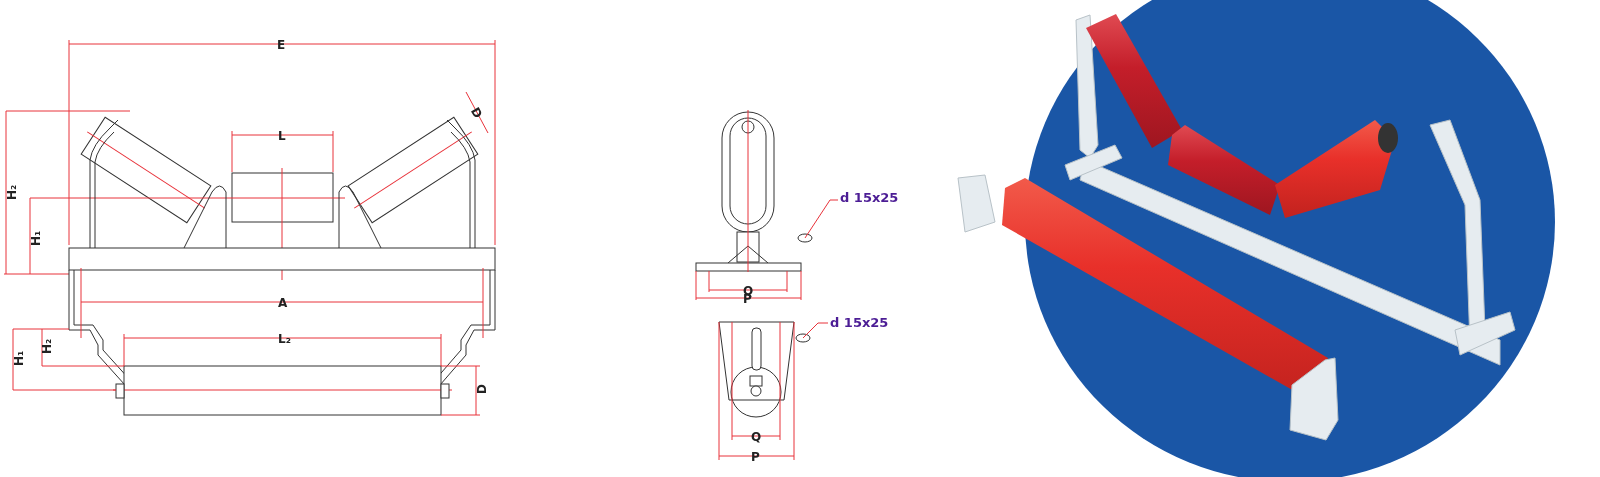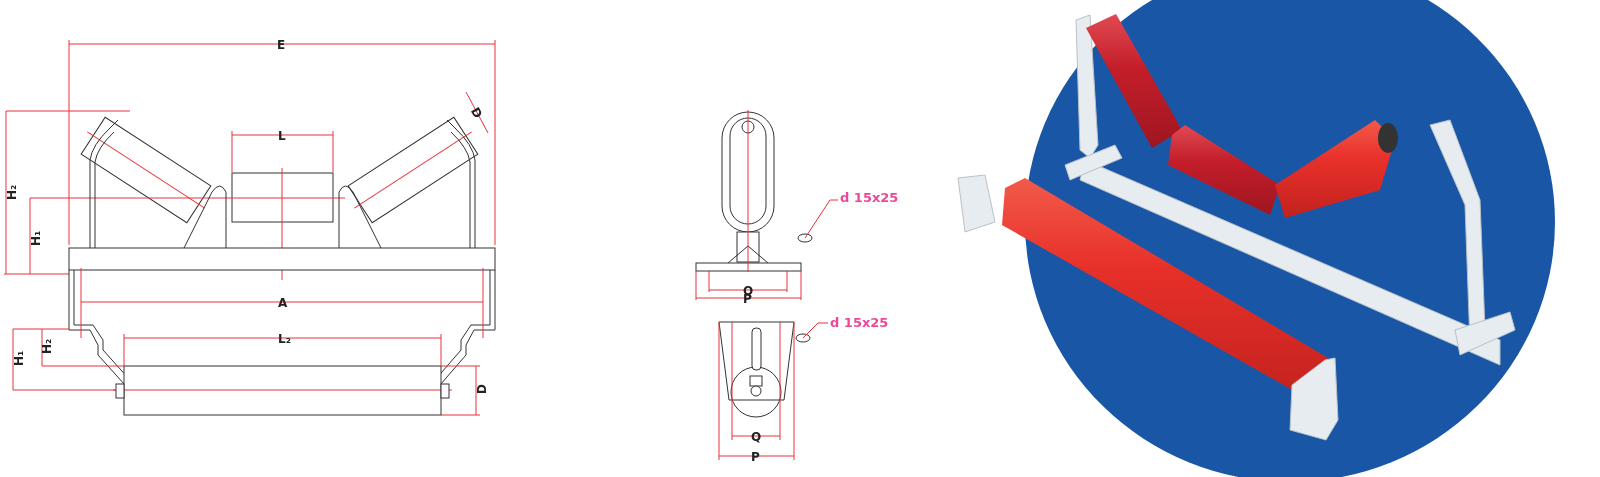--- a/index.html
+++ b/index.html
@@ -6,21 +6,21 @@
   body { width:1600px; height:477px; position:relative; overflow:hidden; font-family:"Liberation Sans", sans-serif; }
   .panel { position:absolute; top:0; }
   #front-view { left:0; width:600px; height:477px; }
   #side-views { left:680px; width:240px; height:477px; }
   #photo { left:940px; width:660px; height:477px; }
   svg text { font-family:"DejaVu Sans", sans-serif; font-weight:bold; fill:#222; }
   .dim { stroke:#e8323a; stroke-width:1; fill:none; }
   .outl { stroke:#333; stroke-width:1; fill:#fff; }
   .outl-n { stroke:#333; stroke-width:1; fill:none; }
   .lbl { font-size:12px; }
-  .note { position:absolute; font-weight:bold; font-size:13px; color:#ec4899; font-family:"DejaVu Sans", sans-serif; }
+  .note { position:absolute; font-weight:bold; font-size:13px; color:#4c1d95; font-family:"DejaVu Sans", sans-serif; }
 </style>
 </head>
 <body>
 
 <div class="panel" id="front-view">
   <svg width="600" height="477" viewBox="0 0 600 477">
 
     <line class="dim" x1="69" y1="44" x2="495" y2="44"></line>
     <line class="dim" x1="69" y1="40" x2="69" y2="245"></line>
     <line class="dim" x1="495" y1="40" x2="495" y2="245"></line>

